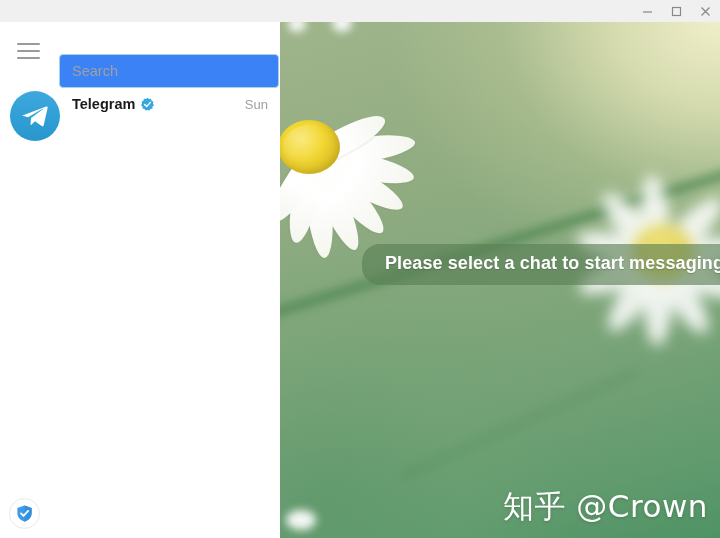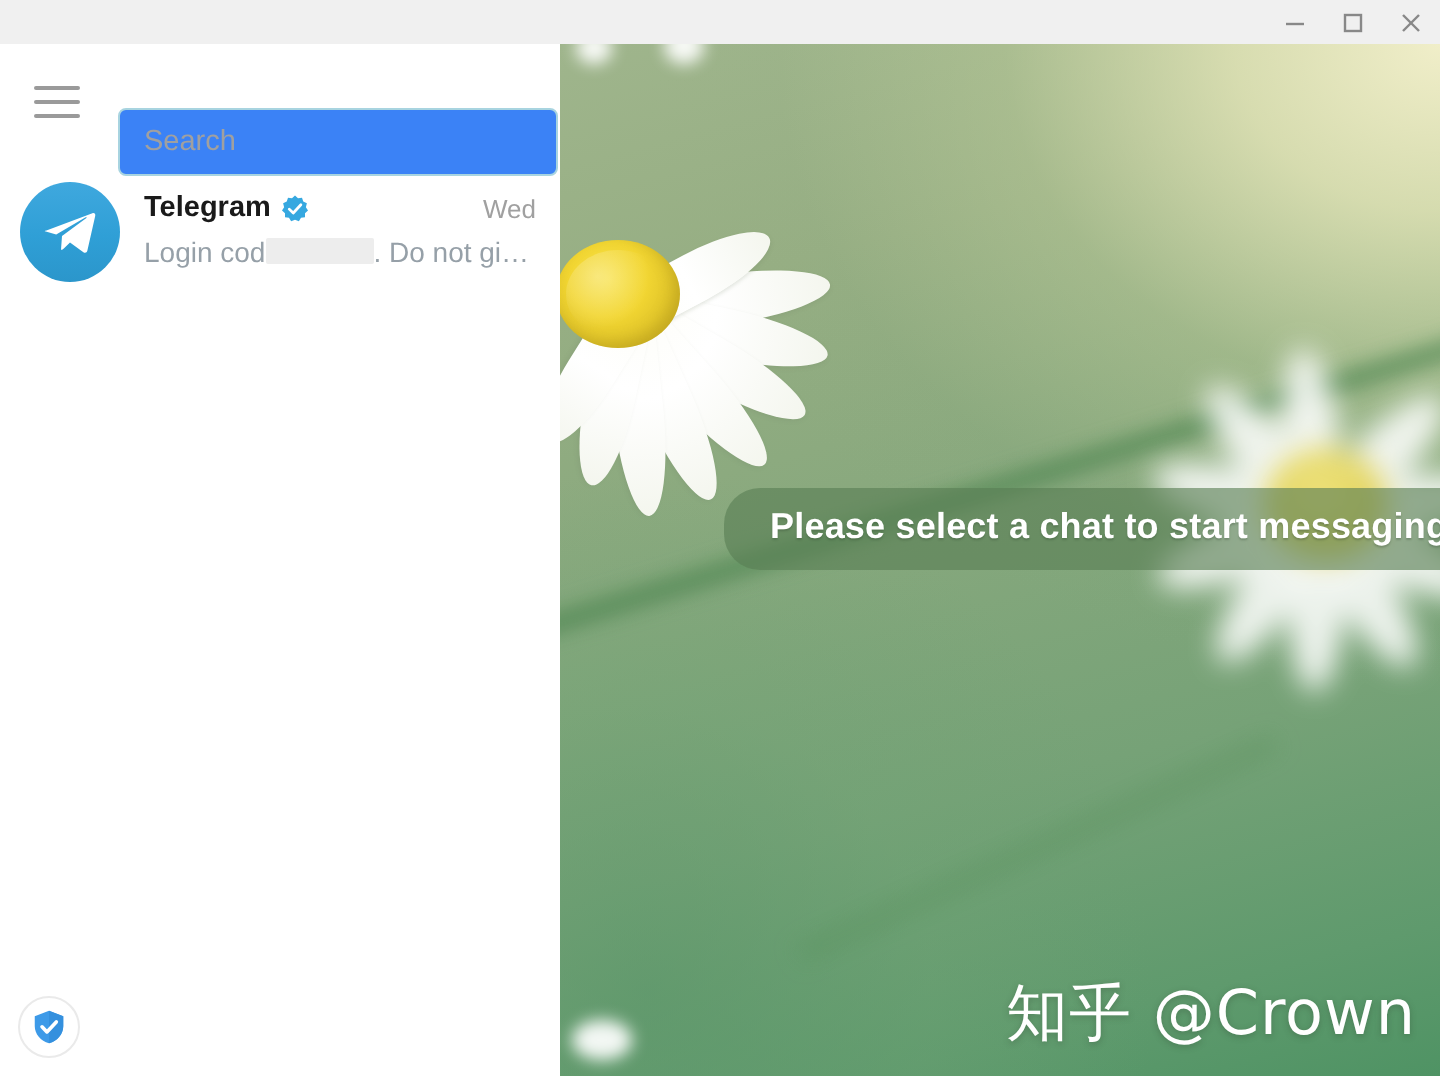--- a/index.html
+++ b/index.html
@@ -399,24 +399,21 @@
             <path d="M3.2 14.3 L26.2 5.6 C27.1 5.3 27.9 5.9 27.6 7.0 L23.7 24.3 C23.4 25.4 22.6 25.7 21.7 25.1 L15.0 20.2 L11.9 23.2 C11.5 23.6 11.2 23.9 10.5 23.9 L11.0 17.0 L23.2 8.0 C23.6 7.7 23.1 7.5 22.6 7.8 L8.1 16.2 L2.9 14.8 C2.1 14.6 2.1 14.6 3.2 14.3 Z" fill="#ffffff"></path>
           </svg>
         </div>
         <div class="chat-body">
           <div class="chat-line-1">
             <span class="chat-title">Telegram</span>
             <svg class="verified-badge" viewBox="0 0 24 24">
               <path d="M12 1.2 L14.4 3.3 L17.6 2.9 L18.6 6.0 L21.5 7.4 L20.7 10.5 L22.4 13.2 L20.0 15.3 L20.0 18.5 L16.8 19.0 L15.1 21.7 L12 20.6 L8.9 21.7 L7.2 19.0 L4.0 18.5 L4.0 15.3 L1.6 13.2 L3.3 10.5 L2.5 7.4 L5.4 6.0 L6.4 2.9 L9.6 3.3 Z" fill="#36a8e0"></path>
               <path d="M7.4 12.1 L10.6 15.2 L16.7 8.6" fill="none" stroke="#ffffff" stroke-width="2.2" stroke-linecap="round" stroke-linejoin="round"></path>
             </svg>
-            <span class="chat-time">Wed</span>
-          </div>
-          <div class="chat-line-2">
-            <span class="msg-seg">Login cod</span><span class="redacted"></span><span class="msg-seg">. Do not gi…</span>
+            <span class="chat-time">Sun</span>
           </div>
         </div>
       </div>
     </div>
 
     <div class="shield-badge">
       <svg width="19" height="19" viewBox="0 0 24 24">
         <path d="M12 1.8 L21 5.2 V11.4 C21 16.6 17.3 20.8 12 22.3 C6.7 20.8 3 16.6 3 11.4 V5.2 Z" fill="#3d9ae8"></path>
         <path d="M12 1.8 L21 5.2 V11.4 C21 16.6 17.3 20.8 12 22.3 Z" fill="#3490de"></path>
         <path d="M7.6 11.9 L10.7 15.1 L16.6 8.8" fill="none" stroke="#ffffff" stroke-width="2.3" stroke-linecap="round" stroke-linejoin="round"></path>

